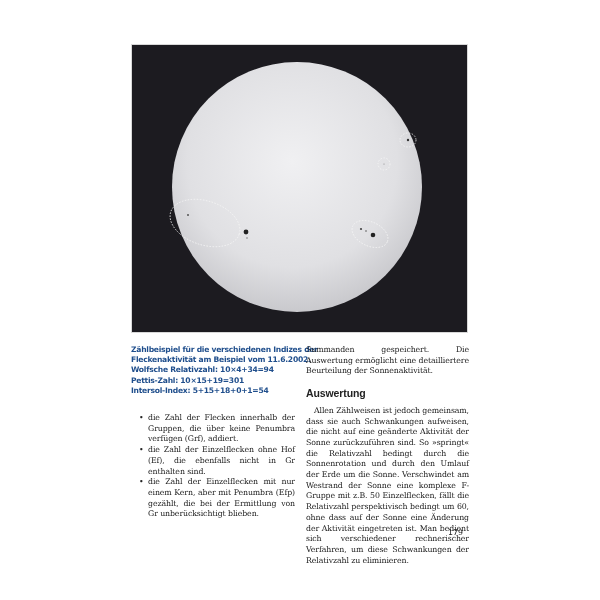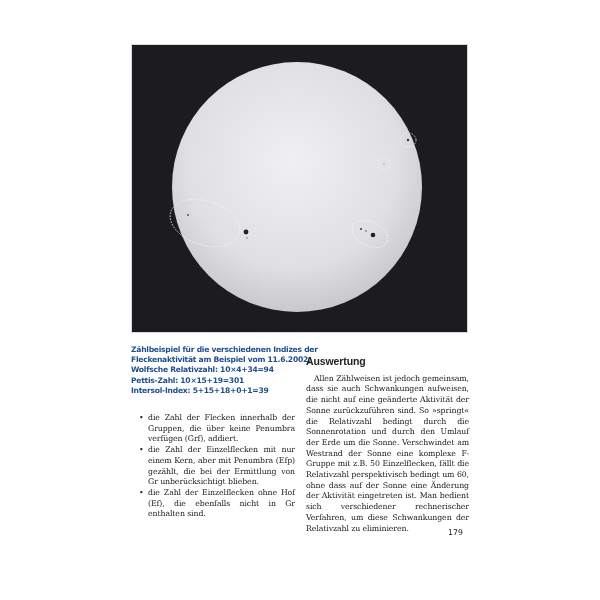--- a/index.html
+++ b/index.html
@@ -48,29 +48,30 @@
     <ellipse cx="276" cy="95" rx="8" ry="7" fill="none" stroke="#f6f6f6" stroke-width="0.8" stroke-dasharray="1.5 1.5"></ellipse>
     <circle cx="276" cy="95" r="1.2" fill="#333"></circle>
   </svg>
 </div>
 
 <div class="caption">
   <div>Zählbeispiel für die verschiedenen Indizes der</div>
   <div>Fleckenaktivität am Beispiel vom 11.6.2002.</div>
   <div>Wolfsche Relativzahl: 10×4+34=94</div>
   <div>Pettis-Zahl: 10×15+19=301</div>
-  <div>Intersol-Index: 5+15+18+0+1=39</div>
+  <div>Intersol-Index: 5+15+18+0+1=54</div>
 </div>
 
 <div class="col col-left">
   <ul class="bullets">
     <li>die Zahl der Flecken innerhalb der Gruppen, die über keine Penumbra verfügen (Grf), addiert.</li>
+    <li>die Zahl der Einzelflecken ohne Hof (Ef), die ebenfalls nicht in Gr enthalten sind.</li>
     <li>die Zahl der Einzelflecken mit nur einem Kern, aber mit Penumbra (Efp) gezählt, die bei der Ermittlung von Gr unberücksichtigt blieben.</li>
-    <li>die Zahl der Einzelflecken ohne Hof (Ef), die ebenfalls nicht in Gr enthalten sind.</li>
   </ul>
 </div>
 
 <div class="col col-right">
+  <p>Summanden gespeichert. Die Auswertung ermöglicht eine detailliertere Beurteilung der Sonnenaktivität.</p>
   <h2 class="section">Auswertung</h2>
   <p class="indent">Allen Zählweisen ist jedoch gemeinsam, dass sie auch Schwankungen aufweisen, die nicht auf eine geänderte Aktivität der Sonne zurückzuführen sind. So »springt« die Relativzahl bedingt durch die Sonnenrotation und durch den Umlauf der Erde um die Sonne. Verschwindet am Westrand der Sonne eine komplexe F-Gruppe mit z.B. 50 Einzelflecken, fällt die Relativzahl perspektivisch bedingt um 60, ohne dass auf der Sonne eine Änderung der Aktivität eingetreten ist. Man bedient sich verschiedener rechnerischer Verfahren, um diese Schwankungen der Relativzahl zu eliminieren.</p>
 </div>
 
 <div class="page-number">179</div>
 
 </body></html>

